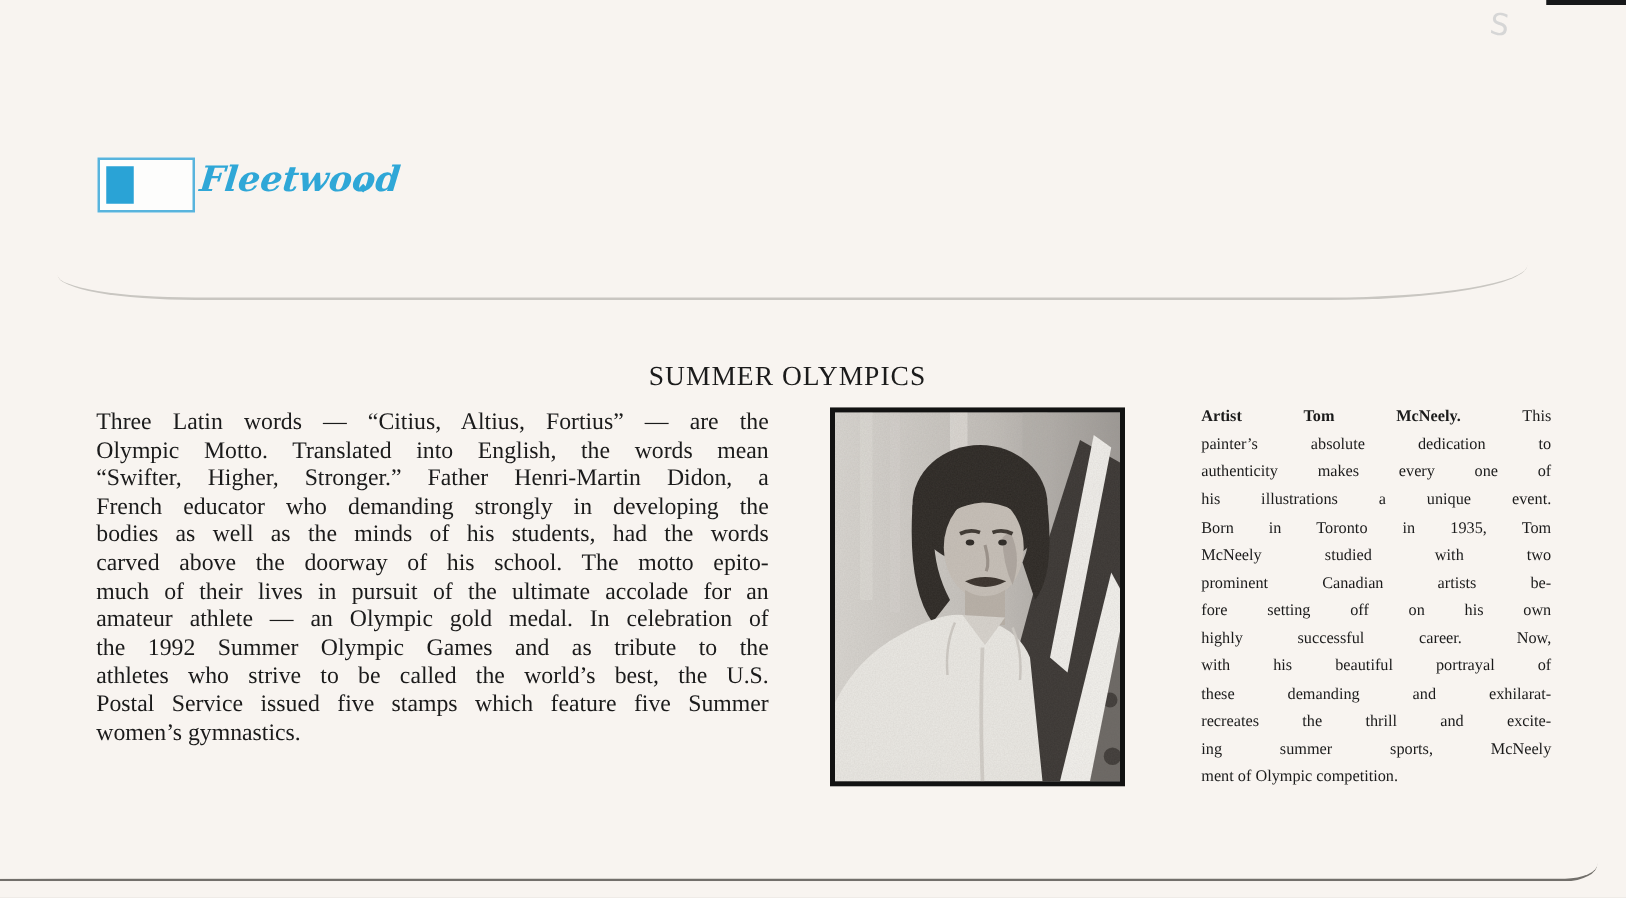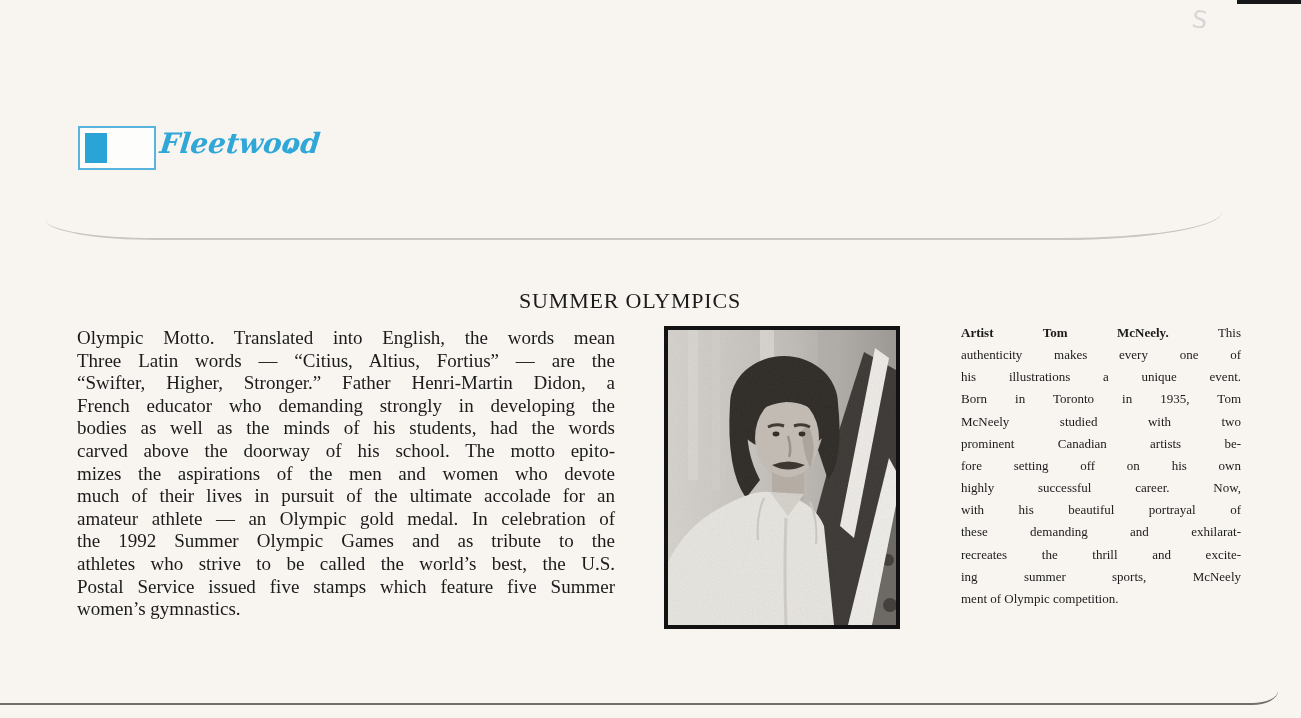--- a/index.html
+++ b/index.html
@@ -70,27 +70,26 @@
     <div class="logo-box">
       <div class="logo-block"></div>
     </div>
     <div class="logo-script">Fleetwood</div>
     <div class="logo-mark"></div>
   </div>
 
   <div class="title">SUMMER OLYMPICS</div>
 
   <div class="col-left">
+    <div class="jl">Three Latin words — “Citius, Altius, Fortius” — are the</div>
     <div class="jl">Olympic Motto. Translated into English, the words mean</div>
-    <div class="jl">Three Latin words — “Citius, Altius, Fortius” — are the</div>
     <div class="jl">“Swifter, Higher, Stronger.” Father Henri-Martin Didon, a</div>
     <div class="jl">French educator who demanding strongly in developing the</div>
     <div class="jl">bodies as well as the minds of his students, had the words</div>
     <div class="jl">carved above the doorway of his school. The motto epito-</div>
-    <div class="jl">mizes the aspirations of the men and women who devote</div>
     <div class="jl">much of their lives in pursuit of the ultimate accolade for an</div>
     <div class="jl">amateur athlete — an Olympic gold medal. In celebration of</div>
     <div class="jl">the 1992 Summer Olympic Games and as tribute to the</div>
     <div class="jl">athletes who strive to be called the world’s best, the U.S.</div>
     <div class="jl">Postal Service issued five stamps which feature five Summer</div>
     <div class="pl">women’s gymnastics.</div>
   </div>
 
   <div class="photo" title="Black-and-white portrait of artist Tom McNeely at his drawing board">
     <svg viewBox="0 0 228 295" preserveAspectRatio="none">
@@ -139,20 +138,21 @@
       <path d="M102,162 L120,186 L136,164 Z" fill="#d8d4ce"></path>
       <path d="M96,168 Q88,186 90,210" stroke="#cfcbc5" stroke-width="2" fill="none"></path>
       <path d="M142,172 Q150,190 148,214" stroke="#cfcbc5" stroke-width="2" fill="none"></path>
       <path d="M118,188 Q116,240 118,295" stroke="#d3cfc9" stroke-width="3" fill="none"></path>
       <rect width="228" height="295" filter="url(#grain)" opacity="0.45"></rect>
     </svg>
   </div>
 
   <div class="col-right">
     <div class="jl"><span class="b">Artist Tom McNeely.</span> <span>This</span></div>
+    <div class="jl">painter’s absolute dedication to</div>
     <div class="jl">authenticity makes every one of</div>
     <div class="jl">his illustrations a unique event.</div>
     <div class="jl">Born in Toronto in 1935, Tom</div>
     <div class="jl">McNeely studied with two</div>
     <div class="jl">prominent Canadian artists be-</div>
     <div class="jl">fore setting off on his own</div>
     <div class="jl">highly successful career. Now,</div>
     <div class="jl">with his beautiful portrayal of</div>
     <div class="jl">these demanding and exhilarat-</div>
     <div class="jl">recreates the thrill and excite-</div>

